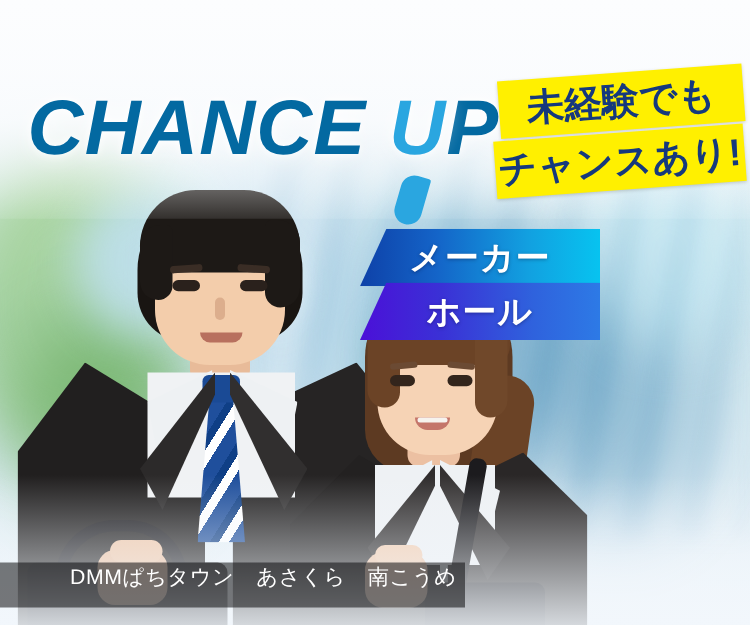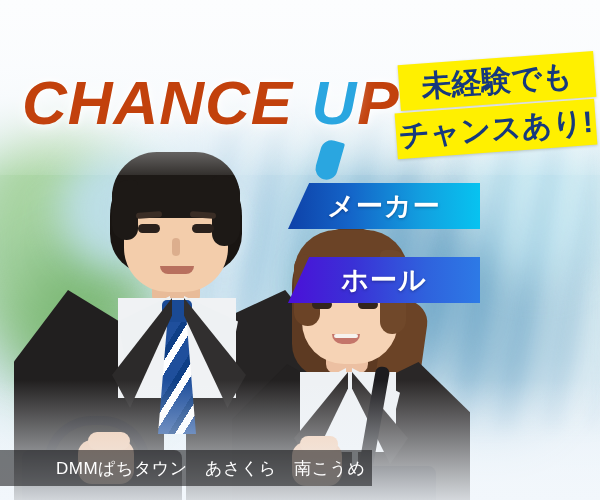--- a/index.html
+++ b/index.html
@@ -127,21 +127,21 @@
     white-space:nowrap;line-height:1;
     text-shadow:0 0 6px rgba(255,255,255,.95),0 0 14px rgba(255,255,255,.9);
   }
 
   .logo{
     position:absolute;left:22px;top:72px;
     font-size:62px;font-weight:700;font-style:italic;color:#174a9c;
     letter-spacing:1px;line-height:1;white-space:nowrap;
     text-shadow:0 0 8px rgba(255,255,255,.95),0 0 18px rgba(255,255,255,.85);
   }
-  .logo .up{color:#c2410c;}
+  .logo .up{color:#0369a1;}
   .logo .u{color:#2aa6e0;position:relative;display:inline-block;}
   .logo .swoosh{
     position:absolute;left:296px;top:68px;width:22px;height:40px;
     background:#2aa6e0;border-radius:12px 2px 12px 12px;transform:rotate(16deg);
   }
 
   
   .badge{
     position:absolute;background:#fff000;color:#16397d;
     font-weight:700;white-space:nowrap;
@@ -159,30 +159,30 @@
     clip-path:polygon(11% 0,100% 0,100% 100%,0 100%);
     box-shadow:0 1px 4px rgba(0,0,0,.18);
   }
   .cat span{
     color:#ffffff;font-weight:700;font-size:27px;letter-spacing:1px;
     text-shadow:0 1px 3px rgba(0,0,40,.35);
     white-space:nowrap;
   }
   .cat.small span{font-size:25px;}
   .cat1{top:183px;background:linear-gradient(90deg,#0e41a8 0%,#1464c8 32%,#12a0e0 70%,#07c3f0 100%);}
-  .cat2{top:257px;background:linear-gradient(90deg,#4b10d8 0%,#3a31d6 34%,#2f62dd 72%,#2d7ae6 100%);}
+  .cat2{top:226px;background:linear-gradient(90deg,#4b10d8 0%,#3a31d6 34%,#2f62dd 72%,#2d7ae6 100%);}
   .cat3{top:303px;background:linear-gradient(90deg,#0b2f9c 0%,#1157c4 34%,#0e93da 72%,#06c0ef 100%);}
   .cat4{top:363px;background:linear-gradient(90deg,#6a0fe0 0%,#4a28dc 32%,#3357e2 70%,#2f74e8 100%);}
   .cat5{top:423px;background:linear-gradient(90deg,#0a2a84 0%,#0f56c2 34%,#0f98dd 70%,#05c8f4 100%);}
 
   
   .caption{
     position:absolute;left:0;top:450px;width:372px;height:36px;
     background:rgba(12,12,14,.55);
-    display:flex;align-items:center;
+    display:flex;align-items:flex-start;
   }
   .caption span{
     color:#ffffff;font-size:17px;margin-left:56px;white-space:nowrap;letter-spacing:.5px;
   }
 </style>
 </head>
 <body>
 
 <div id="banner">
 

